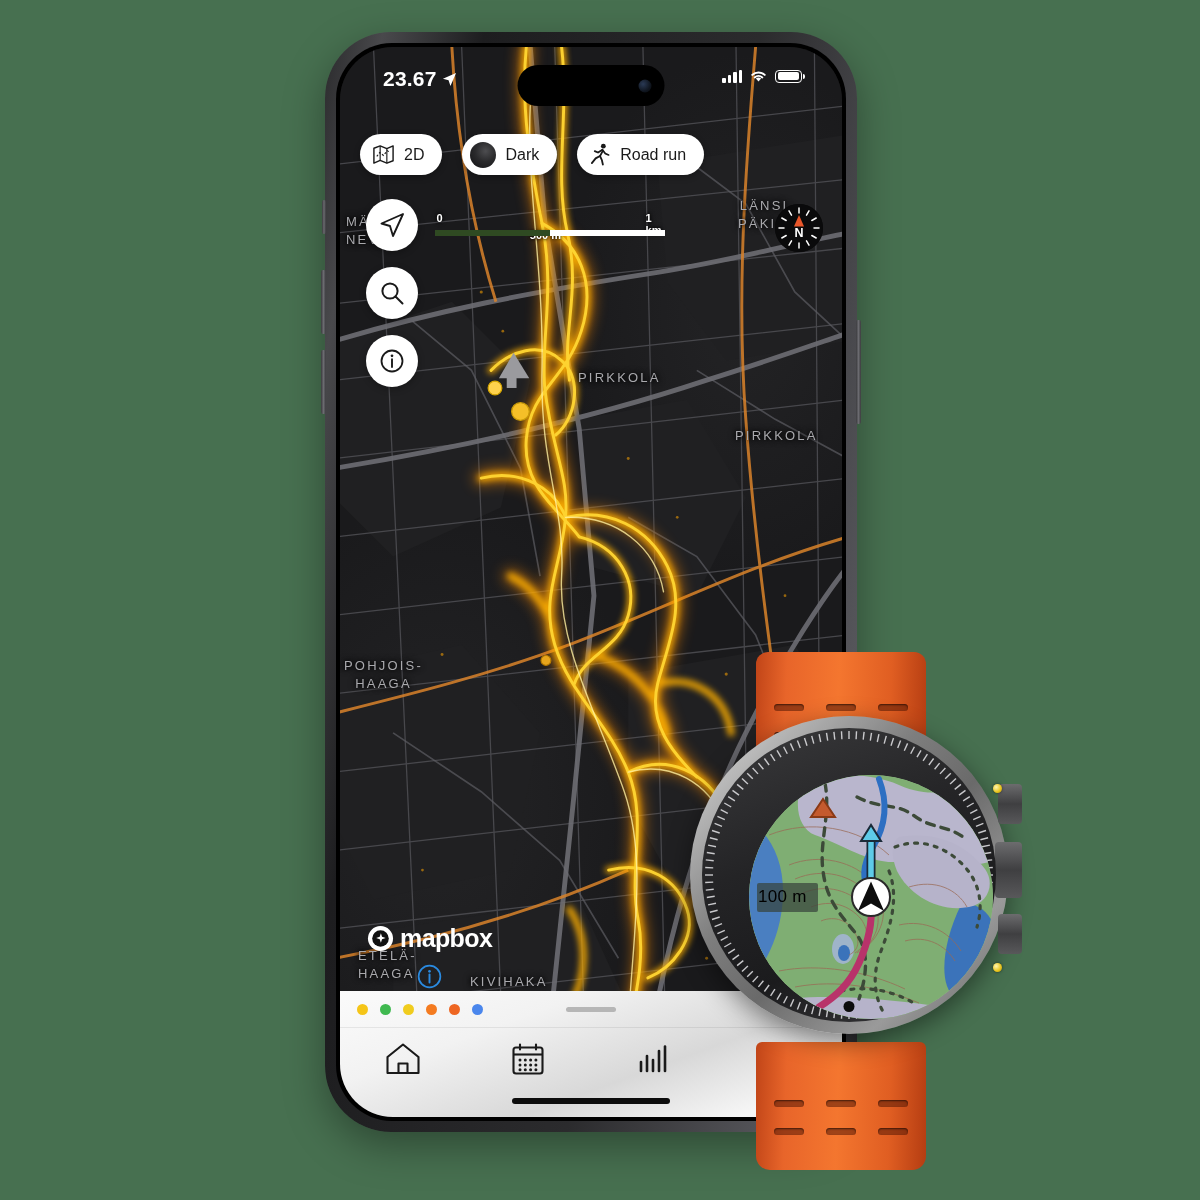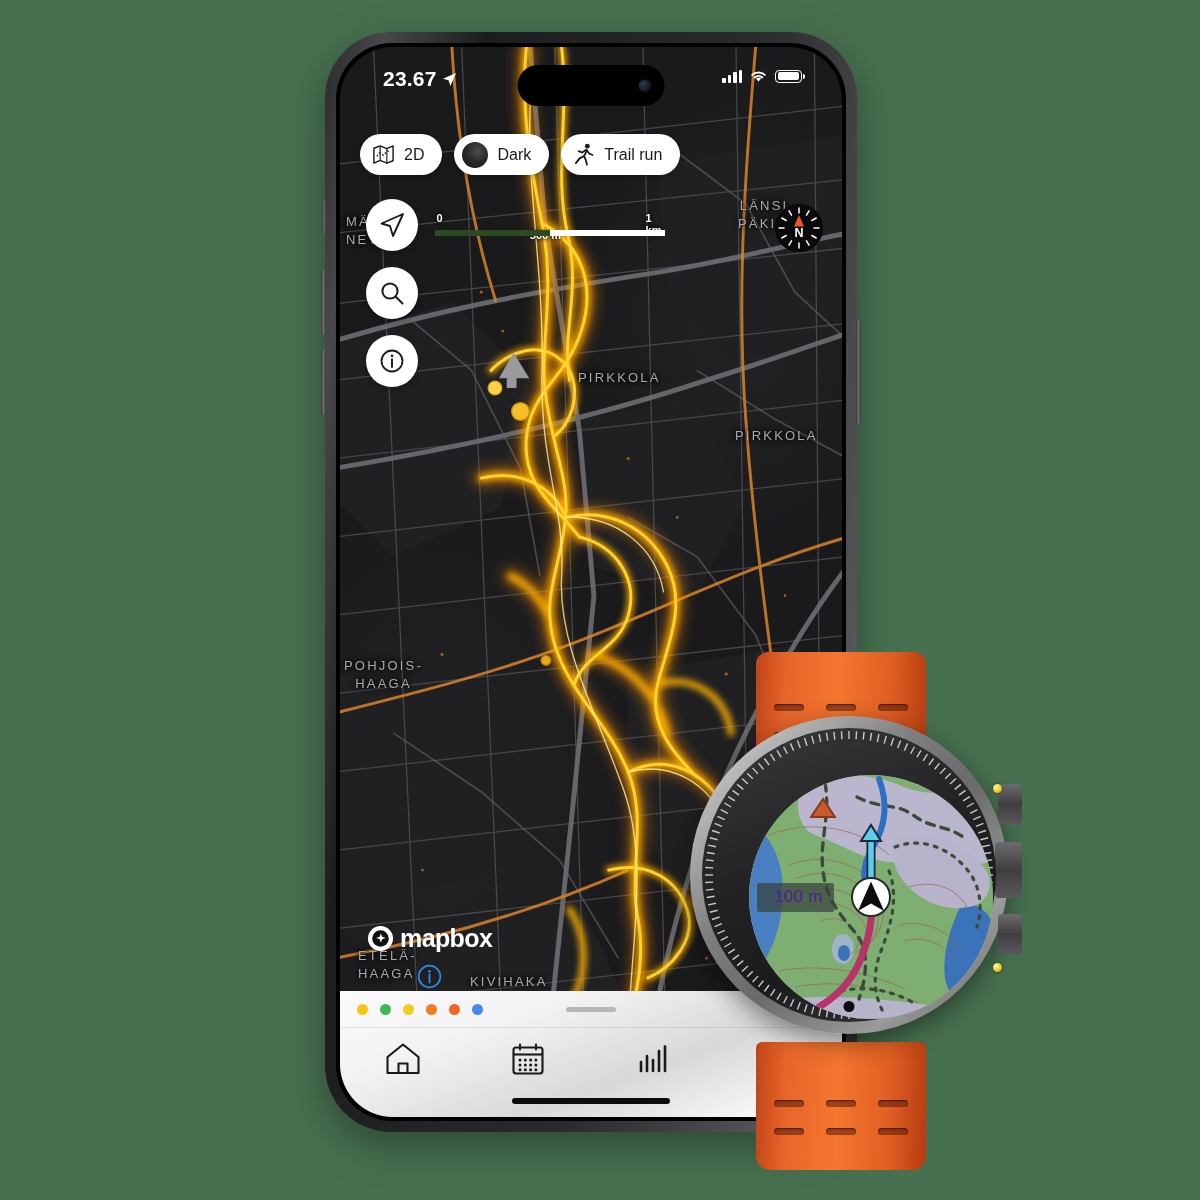--- a/index.html
+++ b/index.html
@@ -117,21 +117,21 @@
     width: 2.5px; height: 5px; background:#fff; border-radius: 0 2px 2px 0;
   }
   #battery i {
     position:absolute; left:1.6px; top:1.6px; bottom:1.6px; right:1.6px;
     background:#fff; border-radius:2px;
   }
 
   
   #chips {
     position: absolute; left: 20px; top: 87px; z-index: 18;
-    display: flex; gap: 12px; align-items: flex-end;
+    display: flex; gap: 20px; align-items: flex-end;
   }
   .chip {
     display: flex; align-items: center; gap: 9px;
     background: #fff; color: #1a1a1a;
     border-radius: 22px; height: 41px;
     padding: 0 18px 0 12px;
     font-size: 16px; white-space: nowrap;
     box-shadow: 0 2px 6px rgba(0,0,0,.3);
   }
   .chip svg { display:block; }
@@ -264,22 +264,22 @@
   #watch-screen {
     position: absolute; left: 47px; top: 47px; width: 244px; height: 244px;
     border-radius: 50%;
     overflow: hidden;
     background: #8fb885;
   }
   #watch-screen svg { position:absolute; inset:0; width:100%; height:100%; }
   #watch-scale {
     position: absolute; left: 8px; top: 108px;
     background: rgba(55,68,60,.72);
-    color: #4c1d95; font-size: 17px;
-    padding: 4px 11px 5px 17px;
+    color: #000000; font-size: 17px;
+    padding: 4px 11px 5px 1px;
     border-radius: 2px;
     letter-spacing: .3px;
     z-index: 5;
   }
   #watch-marker {
     position: absolute; left: 50%; top: 50%;
     transform: translate(-50%,-50%);
     width: 40px; height: 40px; border-radius: 50%;
     background: #fff;
     border: 2.5px solid #2a2a2a;
@@ -488,21 +488,21 @@
         <span>Dark</span>
       </div>
       <div class="chip">
         <svg width="22" height="23" viewBox="0 0 22 24">
           <circle cx="14.5" cy="3.3" r="2.5" fill="#1a1a1a"></circle>
           <path d="M13.5 7 L9 10 L5.5 8.5" stroke="#1a1a1a" stroke-width="1.8" fill="none" stroke-linecap="round"></path>
           <path d="M13.5 7 L16.5 11 L20 12.5" stroke="#1a1a1a" stroke-width="1.8" fill="none" stroke-linecap="round"></path>
           <path d="M13.8 8.5 L11 13.5 L13 18 L14 22.5" stroke="#1a1a1a" stroke-width="1.9" fill="none" stroke-linecap="round"></path>
           <path d="M11 13.5 L6.5 16 L2.5 21" stroke="#1a1a1a" stroke-width="1.9" fill="none" stroke-linecap="round"></path>
         </svg>
-        <span>Trail run</span>
+        <span>Road run</span>
       </div>
     </div>
 
     <div id="scalebar">
       <div class="scale-tick" style="left:2%;">0</div>
       <div class="scale-tick" style="left:48%;margin-top:17px;">500 m</div>
       <div class="scale-tick" style="left:95%;">1 km</div>
       <div id="scale-track">
         <span class="seg-dark"></span>
         <span class="seg-light"></span>

